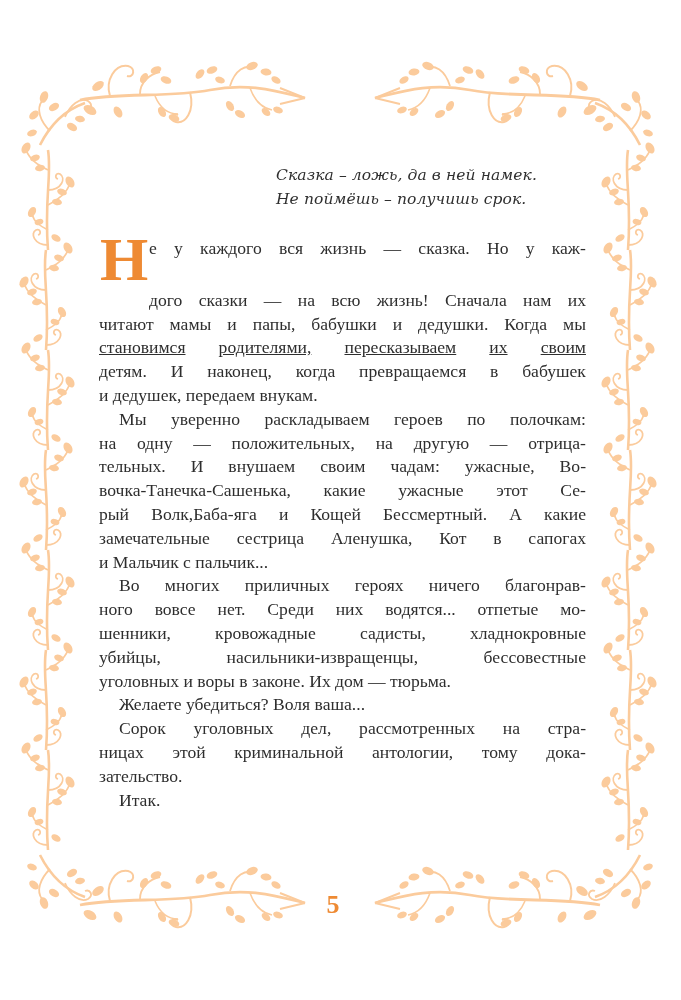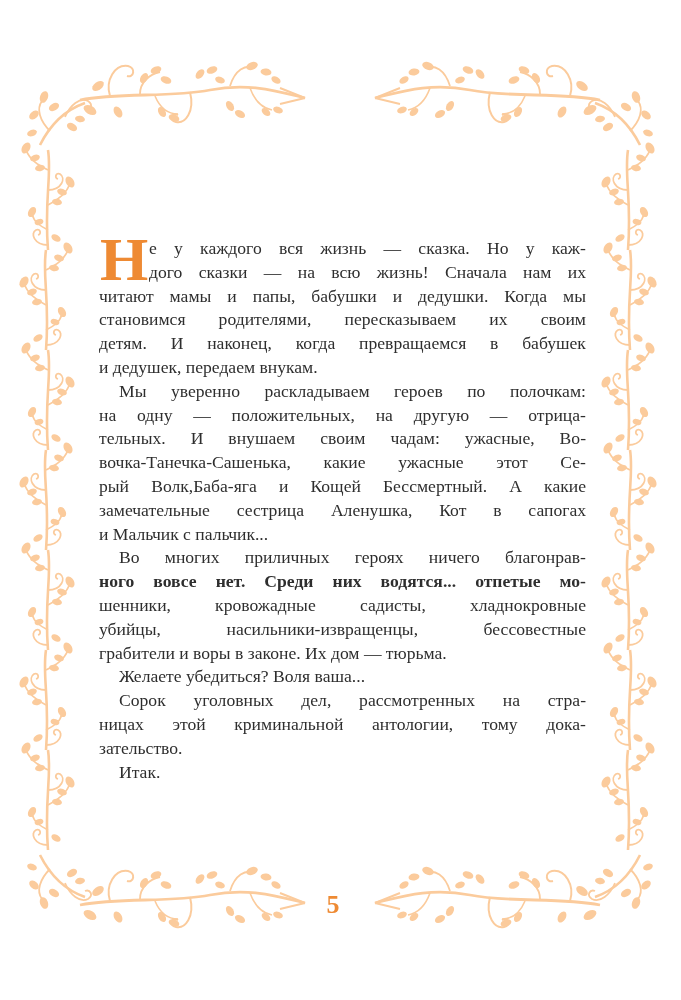--- a/index.html
+++ b/index.html
@@ -141,39 +141,43 @@
       <use href="#hseg" transform="translate(80 905)"></use>
       <use href="#hseg" transform="translate(600 905) scale(-1 1)"></use>
     </g>
 
     <use href="#corner" transform="translate(40 145) scale(1 1)"></use>
     <use href="#corner" transform="translate(640 145) scale(-1 1)"></use>
     <use href="#corner" transform="translate(40 855) scale(1 -1)"></use>
     <use href="#corner" transform="translate(640 855) scale(-1 -1)"></use>
   </svg>
 
+  <div class="epigraph">
+    <div>Сказка – ложь, да в ней намек.</div>
+    <div>Не поймёшь – получишь срок.</div>
+  </div>
 
   <div class="dropcap">Н</div>
 
   <div class="body-text">
     <div class="line dropline" style="display: flex;">
         <span style="display: flex; justify-content: space-between; width: 100%; flex: 1 1 0%;">
           <span>е</span>
           <span>у</span>
           <span>каждого</span>
           <span>вся</span>
           <span>жизнь</span>
           <span>—</span>
           <span>сказка.</span>
           <span>Но</span>
           <span>у</span>
           <span>каж-</span>
         </span>
       </div>
-    <div class="line dropline" style="display: flex;">
+    <div class="line dropline" style="display: flex; margin-top: 28px;">
         <span style="display: flex; justify-content: space-between; width: 100%; flex: 1 1 0%;">
           <span>дого</span>
           <span>сказки</span>
           <span>—</span>
           <span>на</span>
           <span>всю</span>
           <span>жизнь!</span>
           <span>Сначала</span>
           <span>нам</span>
           <span>их</span>
@@ -185,21 +189,21 @@
           <span>мамы</span>
           <span>и</span>
           <span>папы,</span>
           <span>бабушки</span>
           <span>и</span>
           <span>дедушки.</span>
           <span>Когда</span>
           <span>мы</span>
         </span>
       </div>
-    <div class="line" style="display: flex;">
+    <div class="line" style="display: flex; text-decoration: underline;">
         <span style="display: flex; justify-content: space-between; width: 100%; flex: 1 1 0%;">
           <span>становимся</span>
           <span>родителями,</span>
           <span>пересказываем</span>
           <span>их</span>
           <span>своим</span>
         </span>
       </div>
     <div class="line" style="display: flex;">
         <span style="display: flex; justify-content: space-between; width: 100%; flex: 1 1 0%;">
@@ -285,21 +289,21 @@
         <span style="display: flex; justify-content: space-between; width: 100%; flex: 1 1 0%;">
           <span>Во</span>
           <span>многих</span>
           <span>приличных</span>
           <span>героях</span>
           <span>ничего</span>
           <span>благонрав-</span>
         </span>
       </div>
     <div class="line" style="display: flex;">
-        <span style="display: flex; justify-content: space-between; width: 100%; flex: 1 1 0%; font-weight: bold;">
+        <span style="display: flex; justify-content: space-between; width: 100%; flex: 1 1 0%;">
           <span>ного</span>
           <span>вовсе</span>
           <span>нет.</span>
           <span>Среди</span>
           <span>них</span>
           <span>водятся...</span>
           <span>отпетые</span>
           <span>мо-</span>
         </span>
       </div>
@@ -312,21 +316,21 @@
         </span>
       </div>
     <div class="line" style="display: flex;">
         <span style="display: flex; justify-content: space-between; width: 100%; flex: 1 1 0%;">
           <span>убийцы,</span>
           <span>насильники-извращенцы,</span>
           <span>бессовестные</span>
         </span>
       </div>
     <div class="line last" style="display: flex;">
-        <span>грабители и воры в законе. Их дом — тюрьма.</span>
+        <span>уголовных и воры в законе. Их дом — тюрьма.</span>
       </div>
     <div class="line last indent" style="display: flex;">
         <span>Желаете убедиться? Воля ваша...</span>
       </div>
     <div class="line indent" style="display: flex;">
         <span style="display: flex; justify-content: space-between; width: 100%; flex: 1 1 0%;">
           <span>Сорок</span>
           <span>уголовных</span>
           <span>дел,</span>
           <span>рассмотренных</span>

